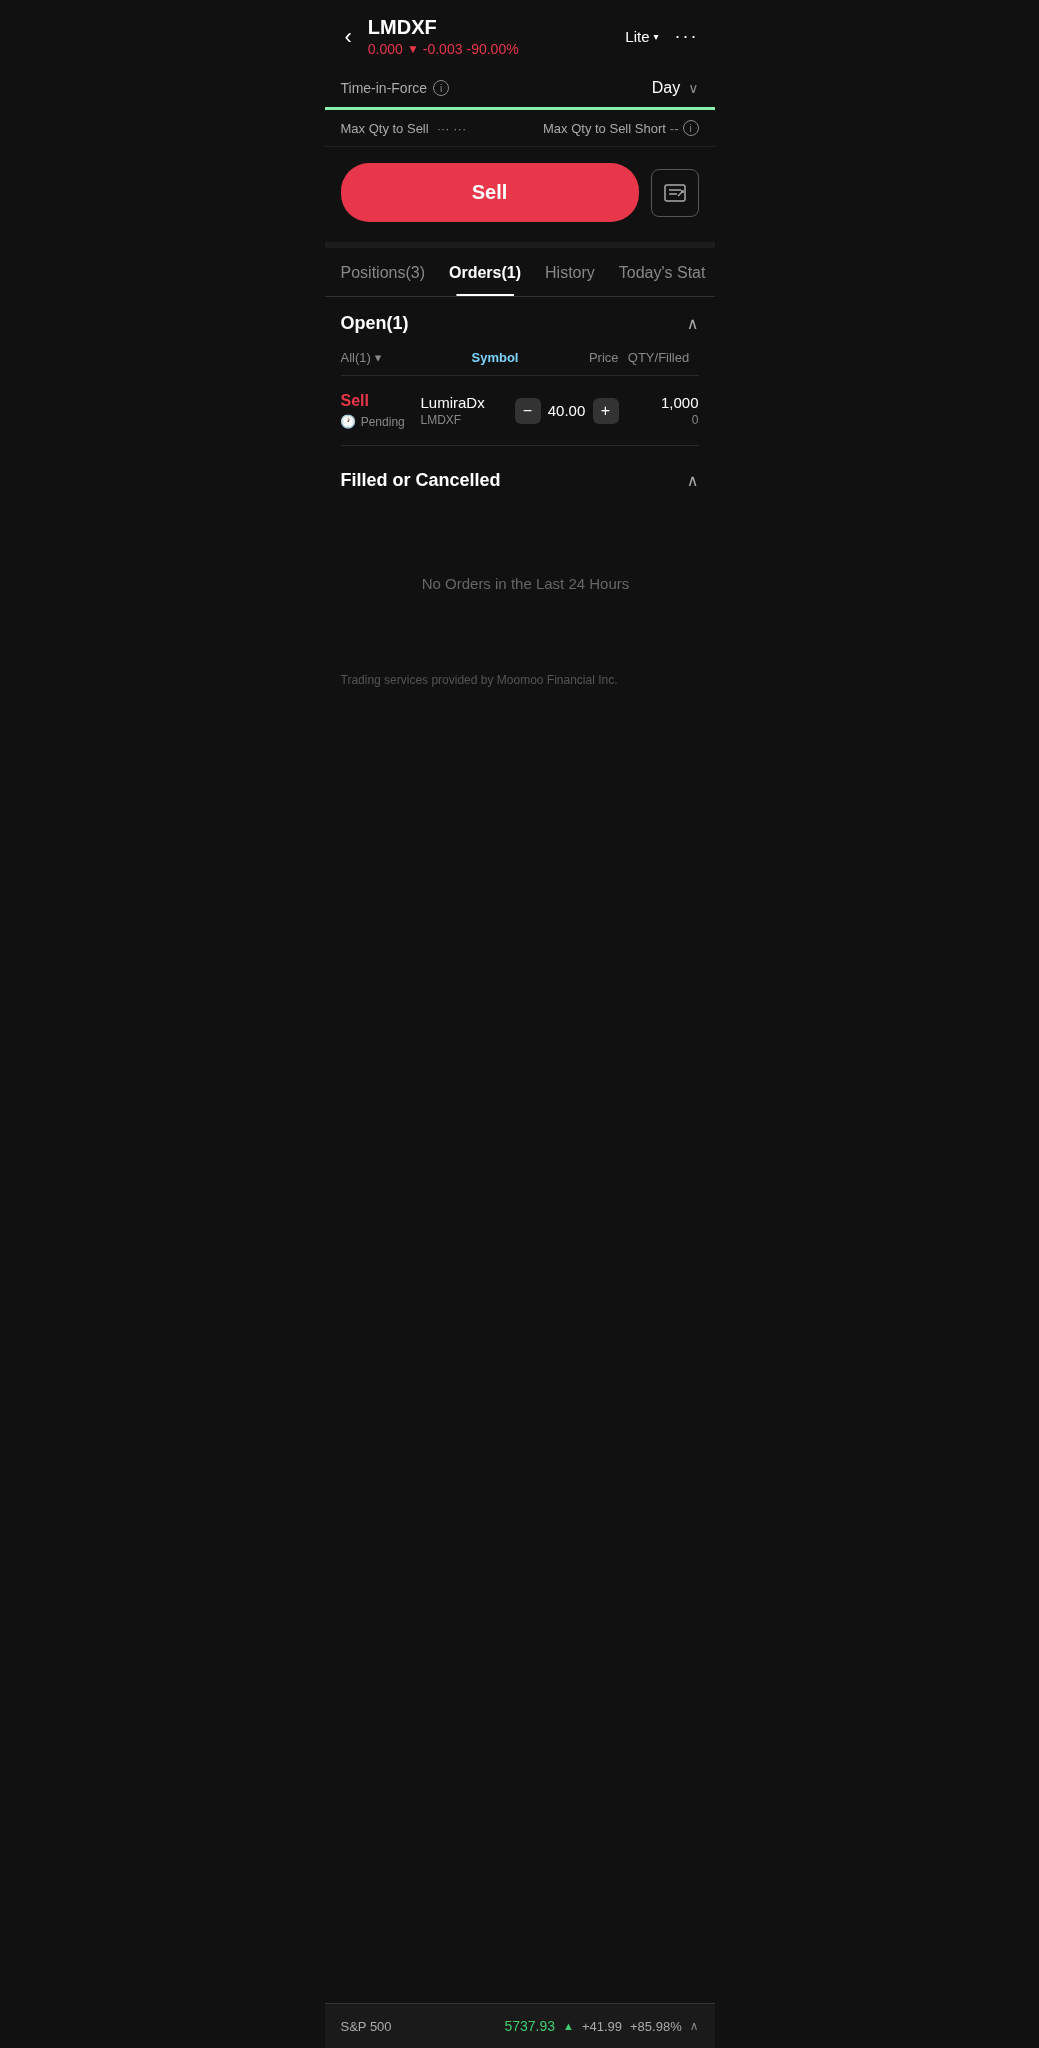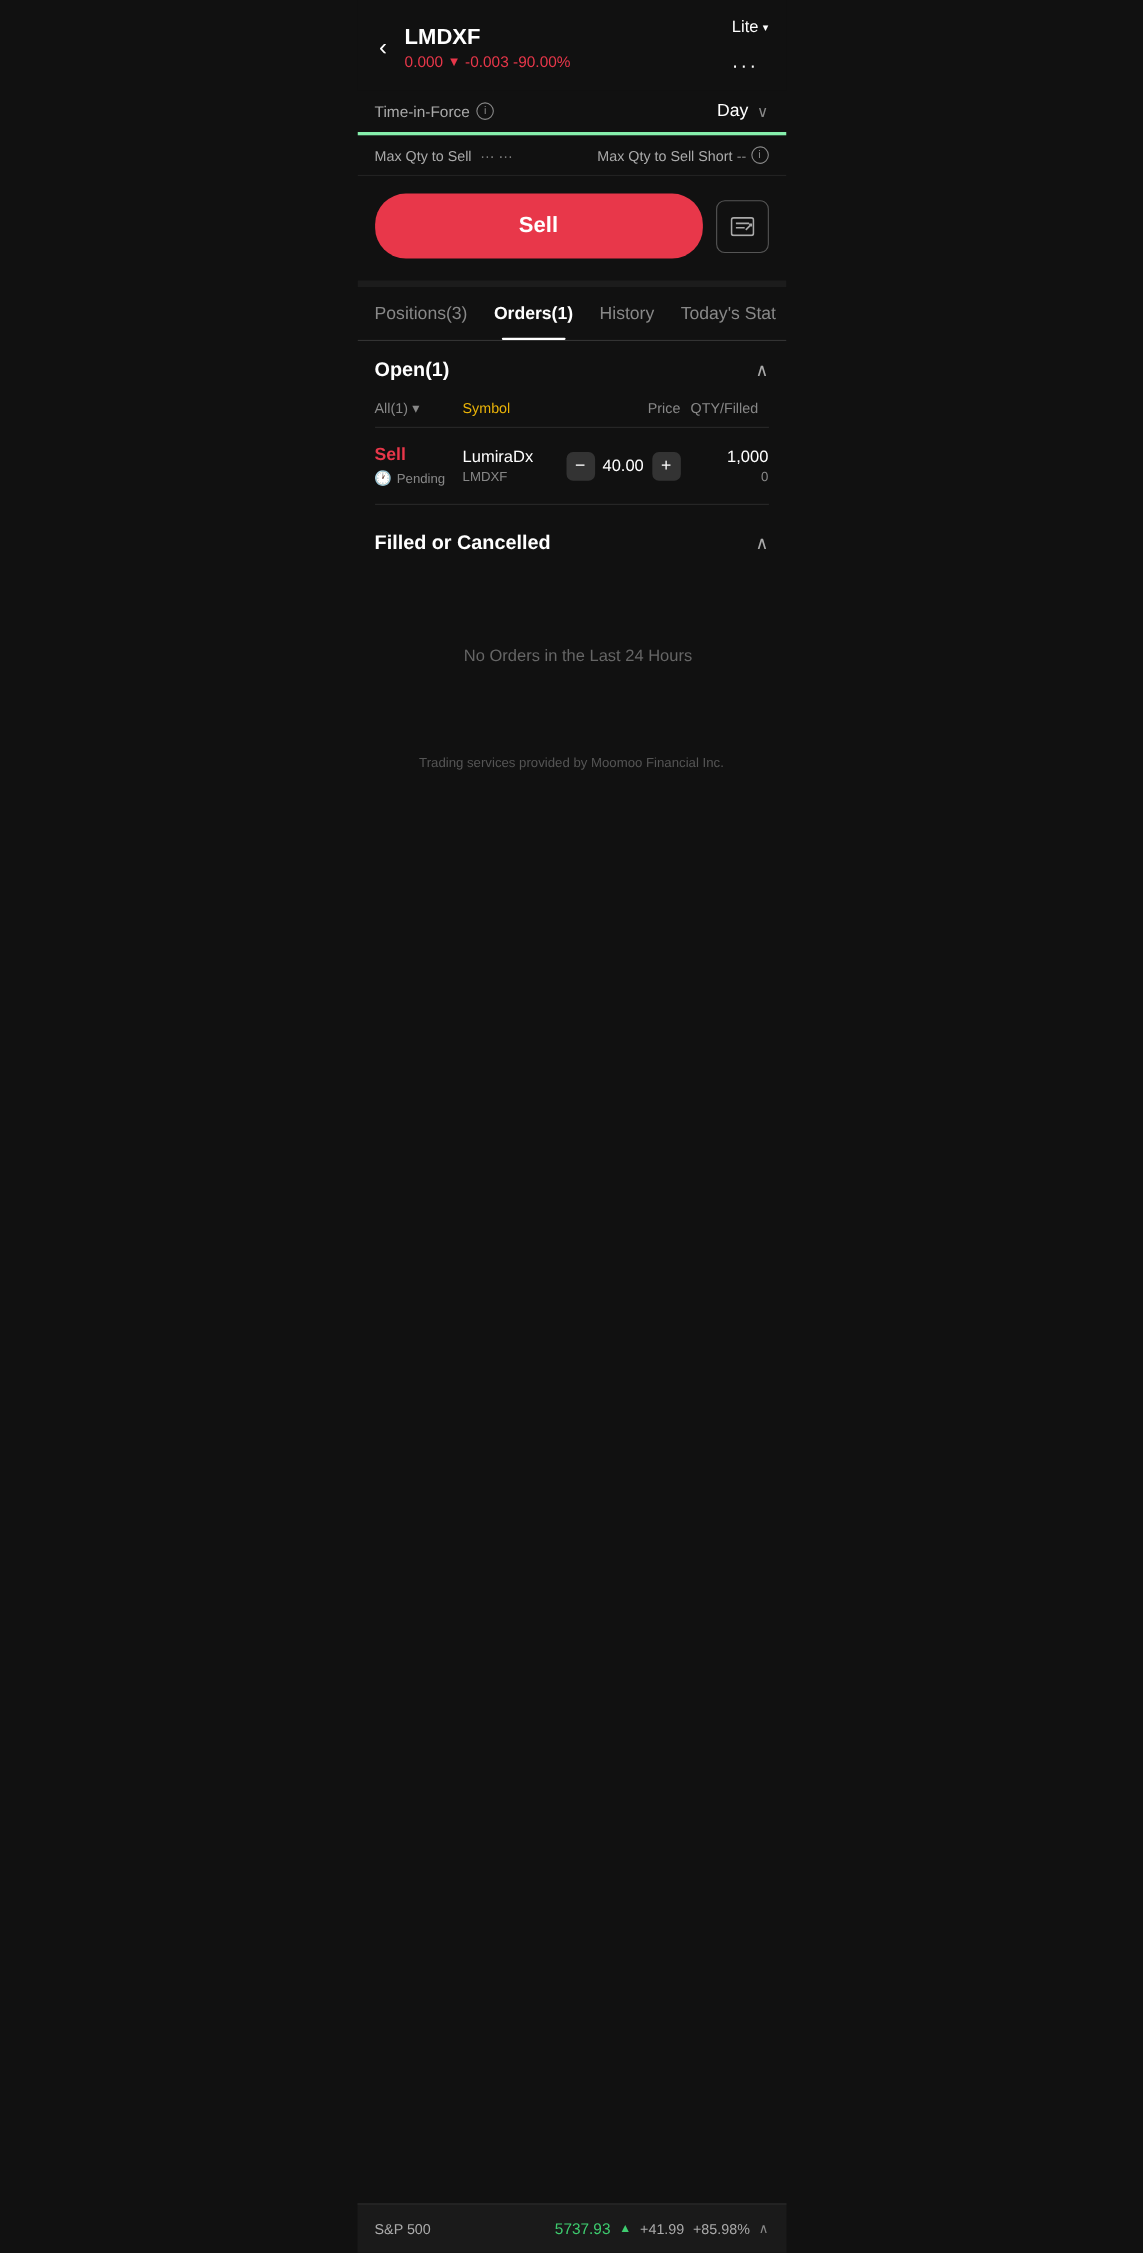--- a/index.html
+++ b/index.html
@@ -64,21 +64,20 @@
     }
 
     .stock-change {
       font-size: 14px;
       color: #e8374a;
     }
 
     .header-right {
       display: flex;
       gap: 16px;
-      flex-direction: column;
     }
 
     .lite-btn {
       display: flex;
       align-items: center;
       gap: 4px;
       color: #ffffff;
       font-size: 15px;
       cursor: pointer;
     }
@@ -287,23 +286,24 @@
       display: flex;
       align-items: center;
       gap: 4px;
       color: #888888;
       font-size: 13px;
       cursor: pointer;
     }
 
     .col-symbol {
       flex: 1;
-      color: #eab308;
-      font-size: 13px;
-      text-align: left;
+      color: #7dd3fc;
+      font-size: 13px;
+      text-align: right;
+      font-weight: bold;
     }
 
     .col-price {
       width: 100px;
       color: #888888;
       font-size: 13px;
       text-align: right;
     }
 
     .col-qty {
@@ -437,21 +437,20 @@
 
     .empty-text {
       color: #666666;
       font-size: 15px;
       margin-left: 12px;
     }
 
     
     .footer-note {
       padding: 40px 16px 20px 16px;
-      text-align: center;
       color: #555555;
       font-size: 12px;
     }
 
     
     .bottom-bar {
       position: fixed;
       bottom: 0;
       left: 50%;
       transform: translateX(-50%);

